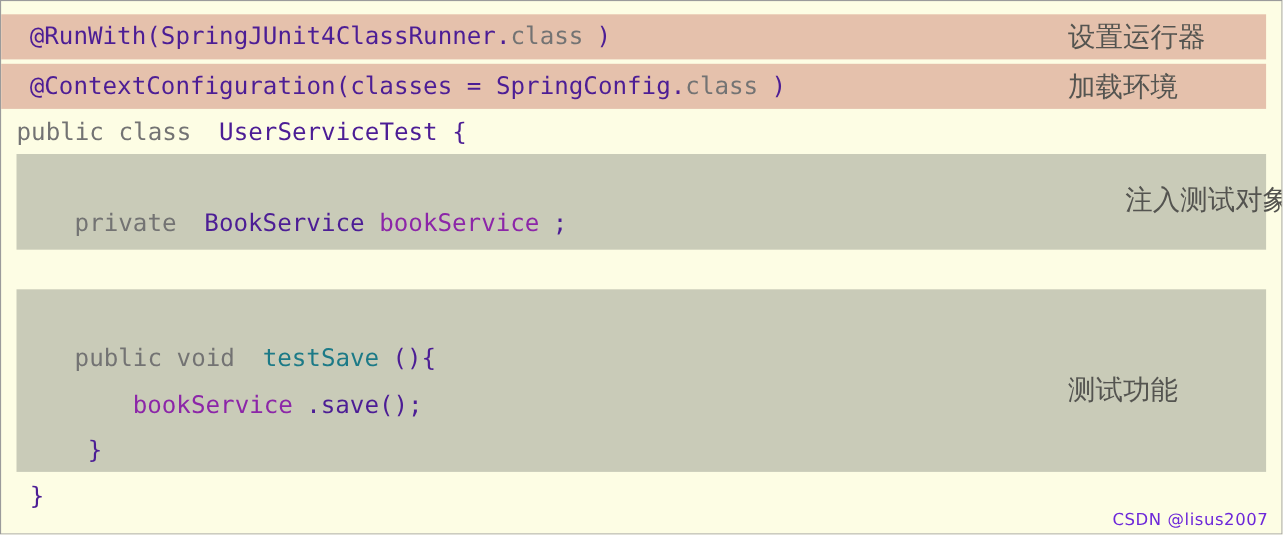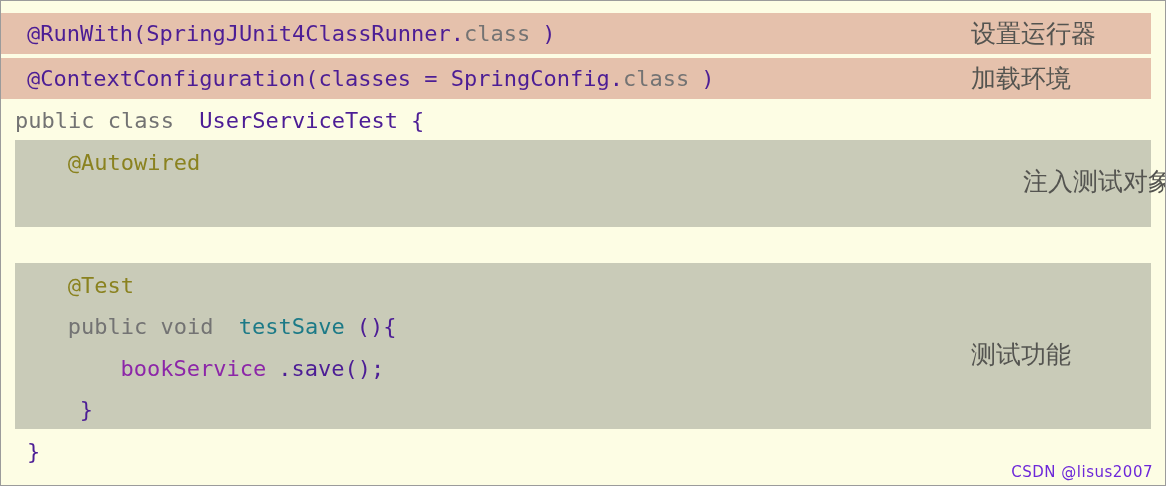--- a/index.html
+++ b/index.html
@@ -82,22 +82,21 @@
       <div class="band pink" style="left: 0px; top: 12px; width: 1150px; height: 41px; background: rgb(229, 193, 172);"></div>
       <div class="band pink" style="left: 0px; top: 57px; width: 1150px; height: 41px; background: rgb(229, 193, 172);"></div>
       <div class="band olive" style="left: 14px; top: 139px; width: 1136px; height: 87px; background: rgb(201, 203, 184);"></div>
       <div class="band olive" style="left: 14px; top: 262px; width: 1136px; height: 166px; background: rgb(201, 203, 184);"></div>
     </div>
 
   <div class="code-layer">
       <div class="line" style="top: 12px; left: 14px;"><span class="tok-plain">@RunWith(SpringJUnit4ClassRunner.</span><span class="tok-kw">class</span><span class="tok-plain">)</span></div>
       <div class="line" style="top: 57px; left: 14px;"><span class="tok-plain">@ContextConfiguration(classes = SpringConfig.</span><span class="tok-kw">class</span><span class="tok-plain">)</span></div>
       <div class="line" style="top: 99px; left: 14px;"><span class="tok-kw">public class</span><span class="tok-plain"> UserServiceTest {</span></div>
-      <div class="line" style="top: 141px; left: 66.8px;"><span class="tok-anno">@Autowired</span></div>
-      <div class="line" style="top: 264px; left: 66.8px;"><span class="tok-anno">@Test</span></div>
+      <div class="line" style="top: 182px; left: 66.8px;"><span class="tok-kw">private</span><span class="tok-plain"> BookService </span><span class="tok-field">bookService</span><span class="tok-plain">;</span></div>
       <div class="line" style="top: 305px; left: 66.8px;"><span class="tok-kw">public void</span><span class="tok-plain"> </span><span class="tok-method">testSave</span><span class="tok-plain">(){</span></div>
       <div class="line" style="top: 347px; left: 119.6px;"><span class="tok-field">bookService</span><span class="tok-plain">.save();</span></div>
       <div class="line" style="top: 388px; left: 66.8px;"><span class="tok-plain">}</span></div>
       <div class="line" style="top: 430px; left: 14px;"><span class="tok-plain">}</span></div>
     </div>
 
   <div class="note-layer">
       <div class="note" style="left: 970px; top: 12px; width: 170px; height: 41px; line-height: 41px; color: rgb(84, 84, 80);">设置运行器</div>
       <div class="note" style="left: 970px; top: 57px; width: 170px; height: 41px; line-height: 41px; color: rgb(84, 84, 80);">加载环境</div>
       <div class="note" style="left: 1022px; top: 160px; width: 170px; height: 41px; line-height: 41px; color: rgb(84, 84, 80);">注入测试对象</div>

